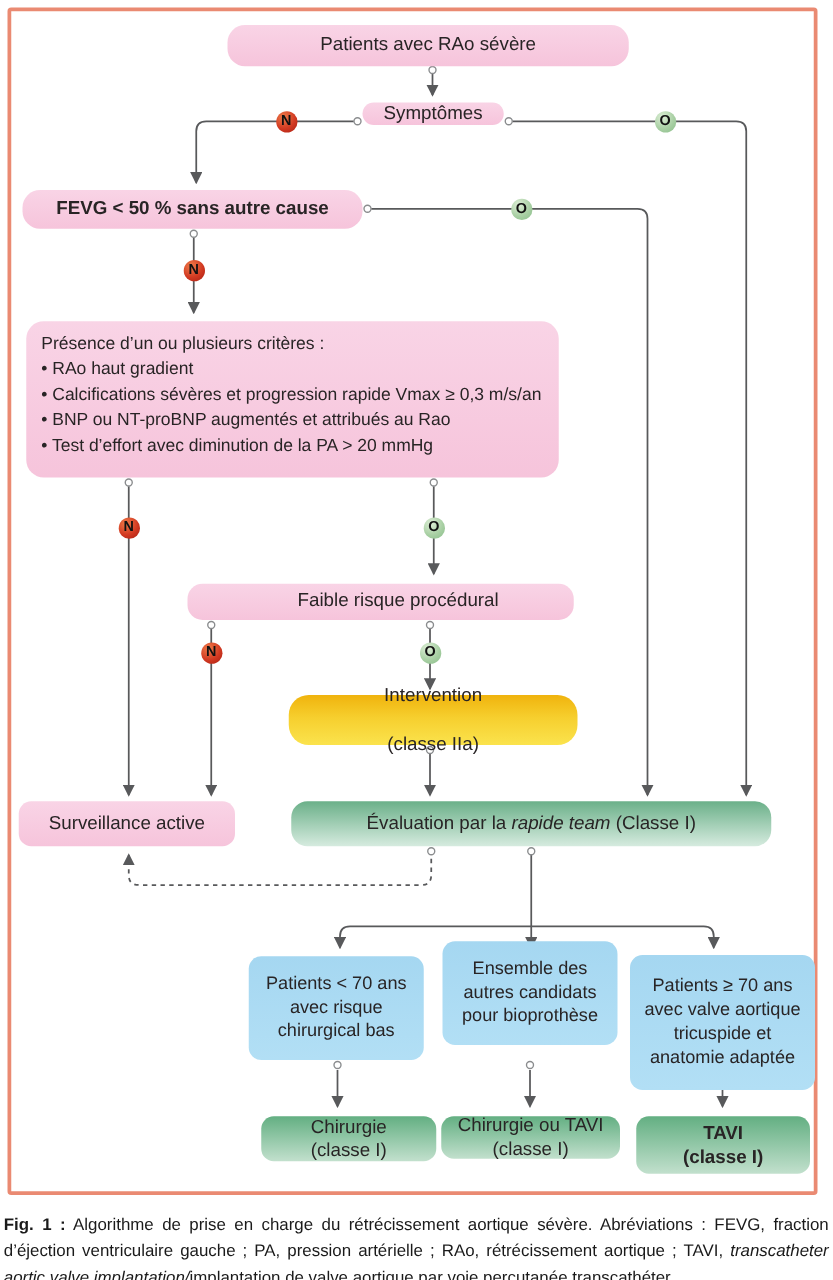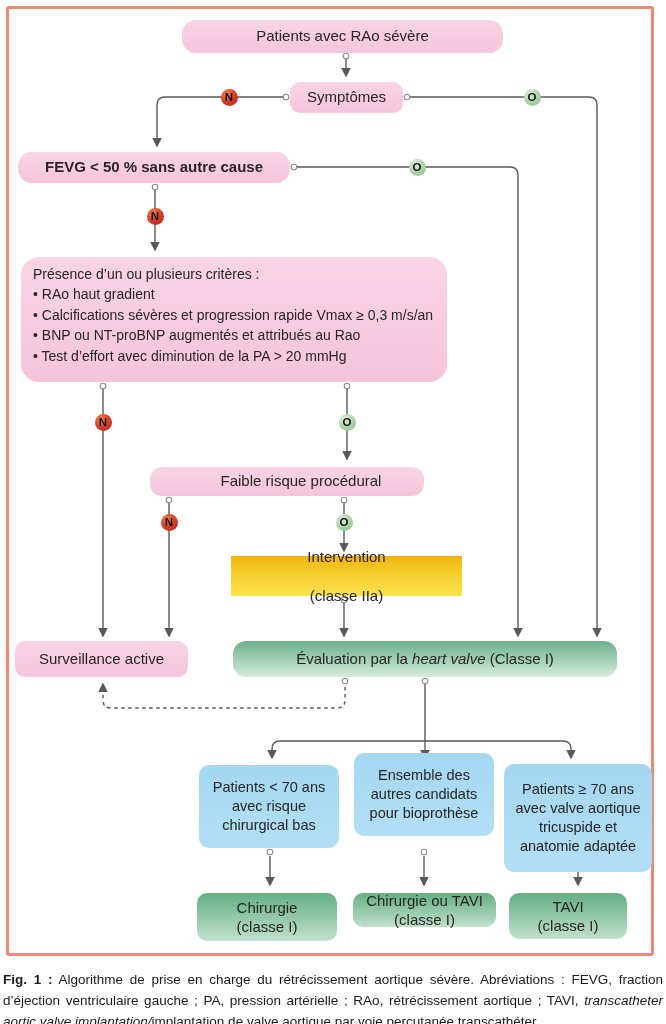--- a/index.html
+++ b/index.html
@@ -12,21 +12,21 @@
     border:3px solid #ea8a72;border-radius:3px;box-sizing:border-box;background:#ffffff;
   }
   svg.wires{position:absolute;left:0;top:0;z-index:1;}
   .node{
     position:absolute;z-index:2;display:flex;flex-direction:column;
     align-items:center;justify-content:center;text-align:center;
     font-size:15px;line-height:1.25;box-sizing:border-box;
   }
   .pink{background:linear-gradient(180deg,#f9d4e6 0%,#f6c4db 100%);border-radius:14px;}
   .blue{background:linear-gradient(180deg,#a5d7f1 0%,#b2dff5 100%);border-radius:10px;}
-  .yellow{background:linear-gradient(180deg,#f0b30d 0%,#f6cf2e 45%,#fbe34d 100%);border-radius:0;gap:20px;}
+  .yellow{background:linear-gradient(180deg,#f0b30d 0%,#f6cf2e 45%,#fbe34d 100%);border-radius:16px;gap:20px;}
   .green-big{background:linear-gradient(180deg,#6bb089 0%,#d6ebdf 100%);border-radius:13px;}
   .green-small{background:linear-gradient(180deg,#63af82 0%,#c2e0cd 100%);border-radius:10px;}
   .criteria{
     align-items:flex-start;justify-content:flex-start;text-align:left;
     padding:7px 6px 0 12px;font-size:14px;line-height:20.4px;white-space:nowrap;
   }
   .crit-item::before{content:"• ";}
   .multiline{white-space:pre-line;font-size:14.5px;line-height:19px;}
   .two-line{font-size:15px;line-height:19.5px;}
   .badge{
@@ -104,73 +104,73 @@
       <circle cx="345" cy="681" r="2.8"></circle>
       <circle cx="425" cy="681" r="2.8"></circle>
       <circle cx="270" cy="852" r="2.8"></circle>
       <circle cx="424" cy="852" r="2.8"></circle>
       <circle cx="578" cy="852" r="2.8"></circle>
     </g>
   </svg>
 
   <div class="node pink" style="left:182px;top:20px;width:321px;height:33px;">Patients avec RAo sévère</div>
 
-  <div class="node pink" style="left:290px;top:82px;width:113px;height:31px;border-radius:10px;">Symptômes</div>
+  <div class="node pink" style="left:290px;top:82px;width:113px;height:18px;border-radius:10px;">Symptômes</div>
 
   <div class="node pink" style="left:18px;top:152px;width:272px;height:31px;font-weight:bold;">FEVG &lt; 50 % sans autre cause</div>
 
-  <div class="node pink criteria" style="left:21px;top:257px;width:426px;height:125px;border-radius:18px;">
+  <div class="node pink criteria" style="left:21px;top:257px;width:426px;height:125px;">
     <div>Présence d’un ou plusieurs critères :</div>
     <div>
         <div class="crit-item">RAo haut gradient</div>
         <div class="crit-item">Calcifications sévères et progression rapide Vmax ≥ 0,3 m/s/an</div>
         <div class="crit-item">BNP ou NT-proBNP augmentés et attribués au Rao</div>
         <div class="crit-item">Test d’effort avec diminution de la PA &gt; 20 mmHg</div>
       </div>
   </div>
 
-  <div class="node pink" style="left:150px;top:467px;width:274px;height:29px;border-radius:12px;padding-left:28px;">Faible risque procédural</div>
+  <div class="node pink" style="left:150px;top:467px;width:309px;height:29px;border-radius:12px;padding-left:28px;">Faible risque procédural</div>
 
   <div class="node yellow two-line" style="left:231px;top:556px;width:231px;height:40px;">
     <div>Intervention</div>
     <div>(classe IIa)</div>
   </div>
 
   <div class="node pink" style="left:15px;top:641px;width:173px;height:36px;border-radius:10px;text-align:center;">Surveillance active</div>
 
   <div class="node green-big" style="left:233px;top:641px;width:384px;height:36px;">
     <div>
-      <span>Évaluation par la </span><span class="eval-italic">heart valve</span><span> (Classe I)</span>
+      <span>Évaluation par la </span><span class="eval-italic">rapide team</span><span> (Classe I)</span>
     </div>
   </div>
 
   <div class="node blue multiline" style="left:199px;top:765px;width:140px;height:83px;">Patients &lt; 70 ans
 avec risque
 chirurgical bas</div>
 
   <div class="node blue multiline" style="left:354px;top:753px;width:140px;height:83px;">Ensemble des
 autres candidats
 pour bioprothèse</div>
 
   <div class="node blue multiline" style="left:504px;top:764px;width:148px;height:108px;">Patients ≥ 70 ans
 avec valve aortique
 tricuspide et
 anatomie adaptée</div>
 
-  <div class="node green-small two-line" style="left:197px;top:893px;width:140px;height:48px;">
+  <div class="node green-small two-line" style="left:209px;top:893px;width:140px;height:36px;">
     <div>Chirurgie</div>
     <div>(classe I)</div>
   </div>
 
   <div class="node green-small two-line" style="left:353px;top:893px;width:143px;height:34px;">
     <div>Chirurgie ou TAVI</div>
     <div>(classe I)</div>
   </div>
 
-  <div class="node green-small two-line" style="left:509px;top:893px;width:118px;height:46px;">
+  <div class="node green-small two-line" style="left:509px;top:893px;width:139px;height:46px;font-weight:bold;">
     <div>TAVI</div>
     <div>(classe I)</div>
   </div>
 
   <div class="badge badge-n" style="left:220.5px;top:88.5px;">N</div>
   <div class="badge badge-o" style="left:523.5px;top:88.5px;">O</div>
   <div class="badge badge-o" style="left:408.5px;top:158.5px;">O</div>
   <div class="badge badge-n" style="left:146.5px;top:207.5px;">N</div>
   <div class="badge badge-n" style="left:94.5px;top:413.5px;">N</div>
   <div class="badge badge-o" style="left:338.5px;top:413.5px;">O</div>

